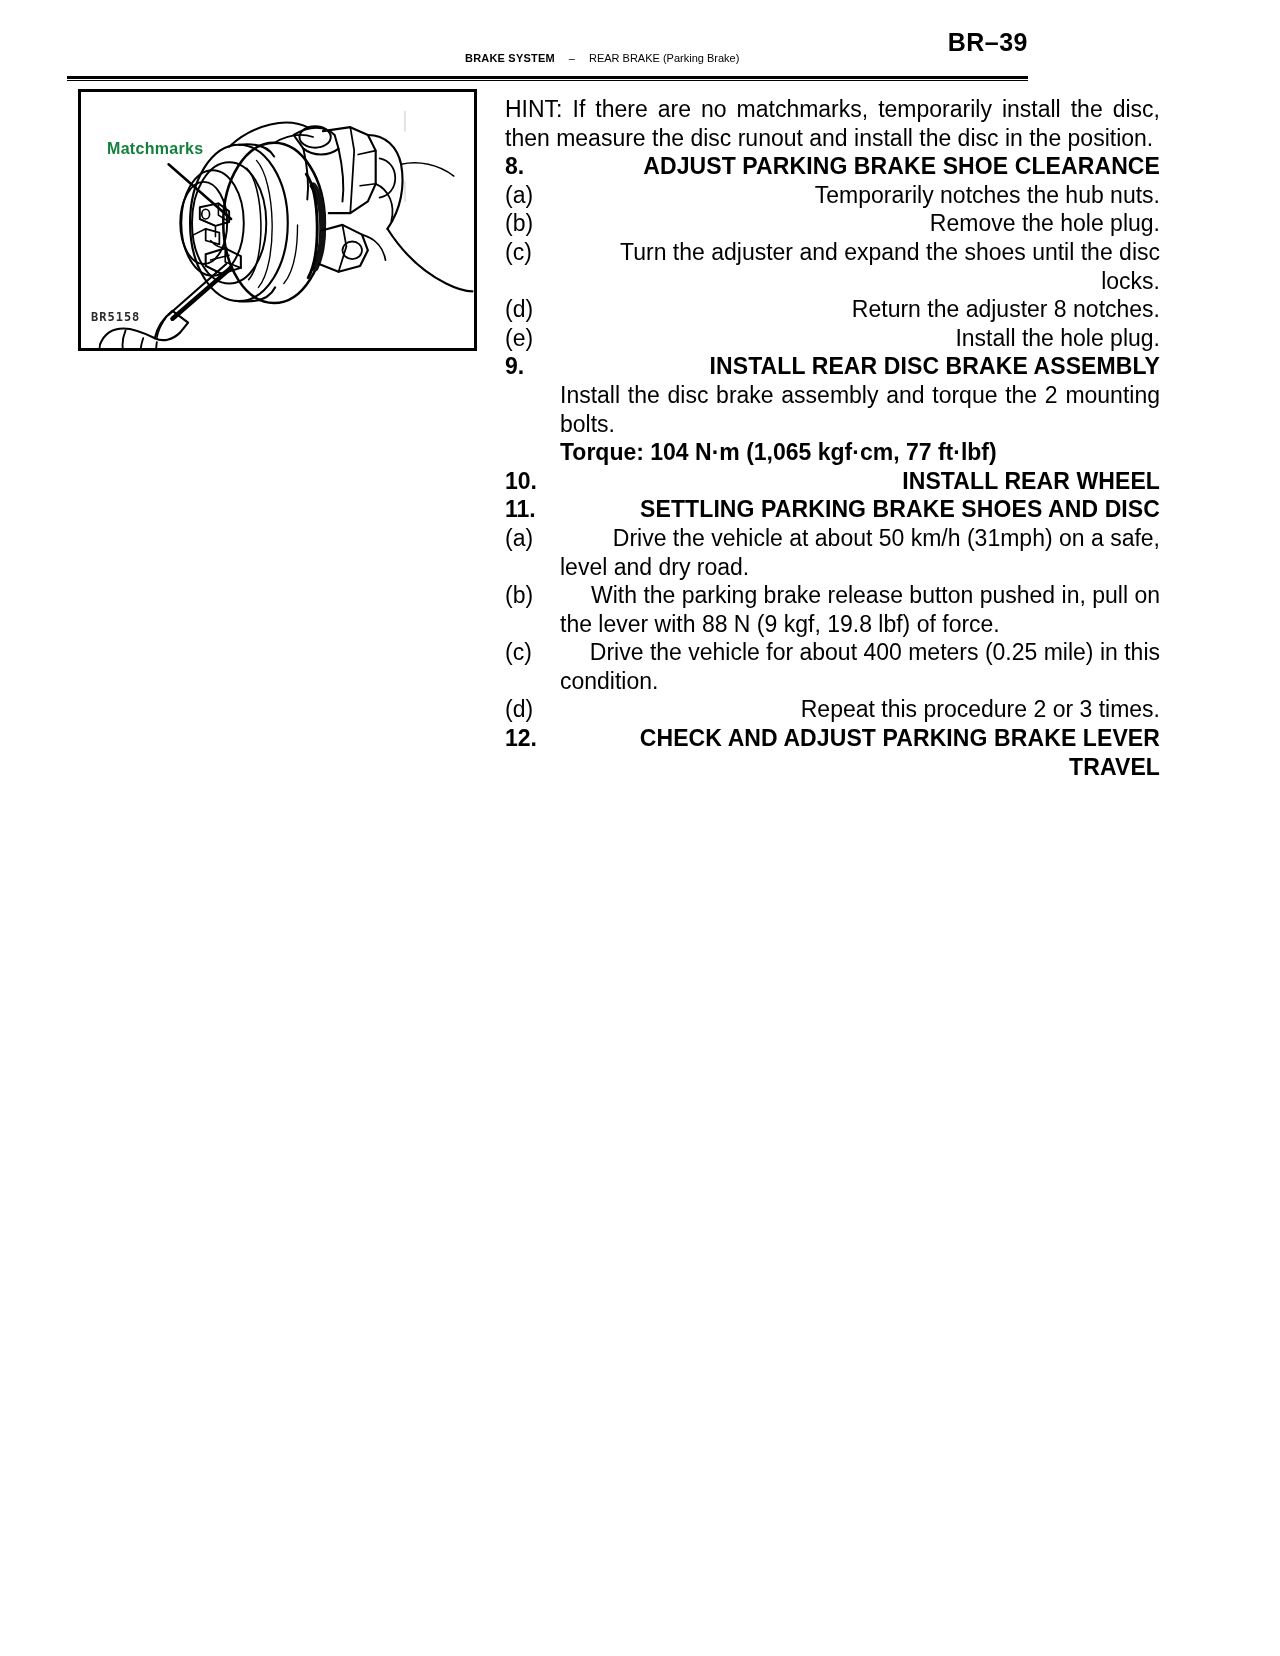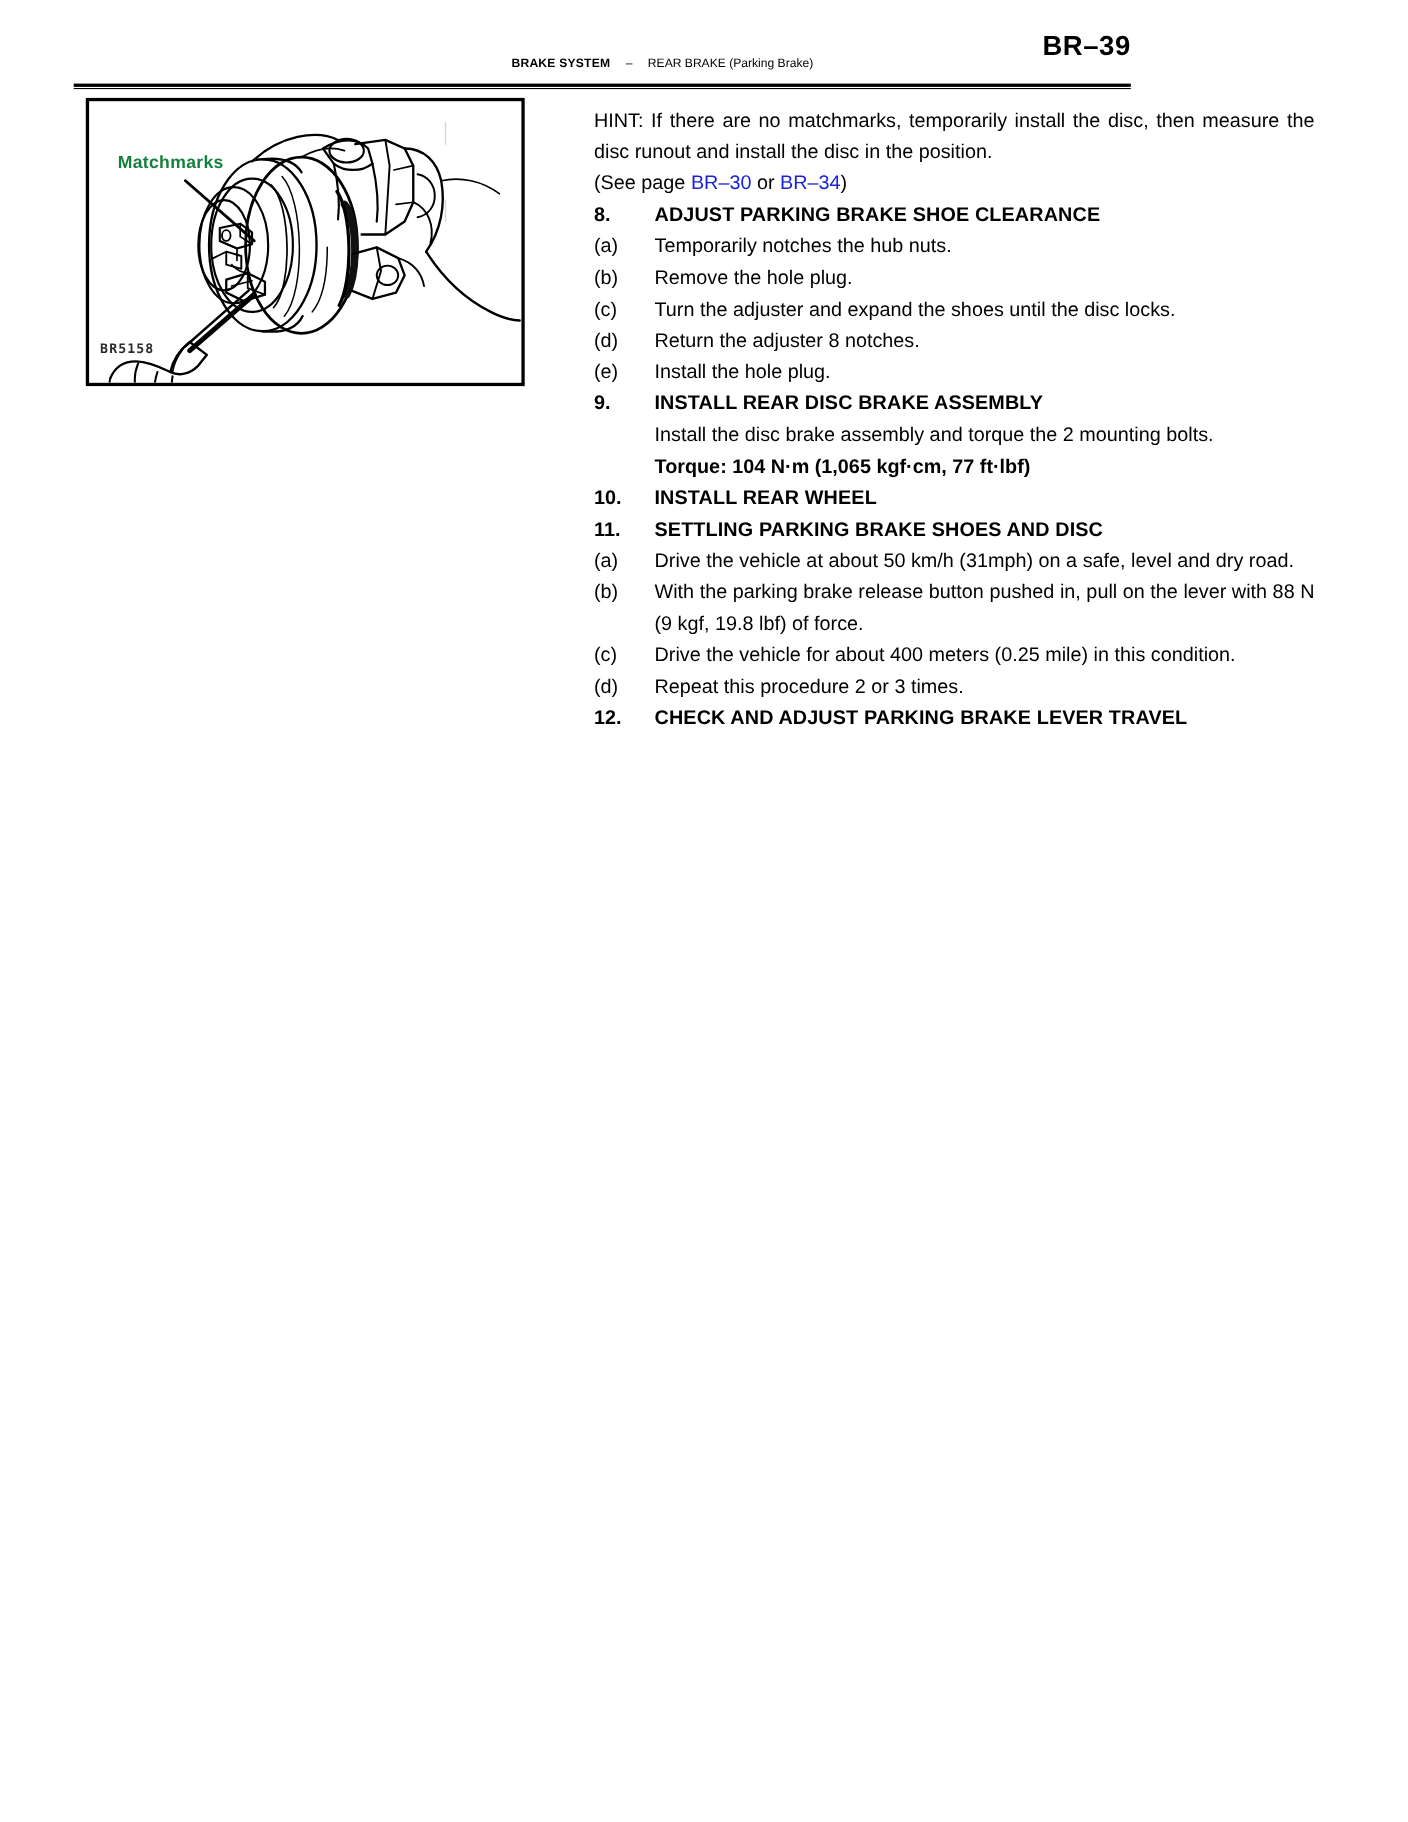--- a/index.html
+++ b/index.html
@@ -104,23 +104,22 @@
     letter-spacing: 0.3px;
     color: #15803d;
   }
 
   
   #content {
     position: absolute;
     left: 505px;
     top: 95px;
     width: 655px;
-    font-size: 18px;
+    font-size: 23px;
     line-height: 28.6px;
-    margin-left: 35px;
   }
 
   .para {
     position: relative;
     margin: 0;
   }
 
   
   .row {
     position: relative;
@@ -132,20 +131,21 @@
     left: 0;
     top: 0;
     width: 50px;
     text-align: left;
   }
   .row.num > .marker {
     font-weight: bold;
   }
   .row .text {
     display: block;
+    text-align: right;
   }
 
   
   .indent {
     padding-left: 55px;
   }
 
   .bold {
     font-weight: bold;
   }
@@ -260,23 +260,20 @@
 
     <div id="figure-label">Matchmarks</div>
 
     <div id="figure-code">BR5158</div>
   </div>
 
   <div id="content">
 
     <div class="para justify">HINT: If there are no matchmarks, temporarily install the disc, then measure the disc runout and install the disc in the position.</div>
 
-    <div class="para">
-      <span>(See page </span><span class="link">BR–30</span><span> or </span><span class="link">BR–34</span><span>)</span>
-    </div>
 
     <div class="row num">
       <span class="marker">8.</span>
       <span class="text heading">ADJUST PARKING BRAKE SHOE CLEARANCE</span>
     </div>
 
     <div class="row">
       <span class="marker">(a)</span>
       <span class="text">Temporarily notches the hub nuts.</span>
     </div>

